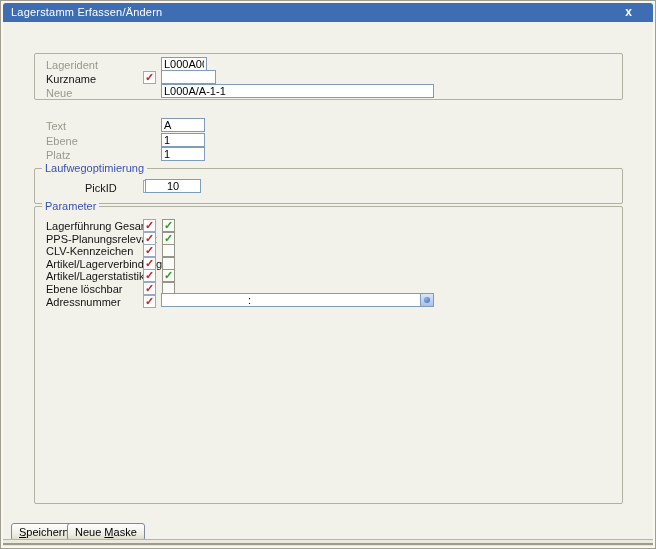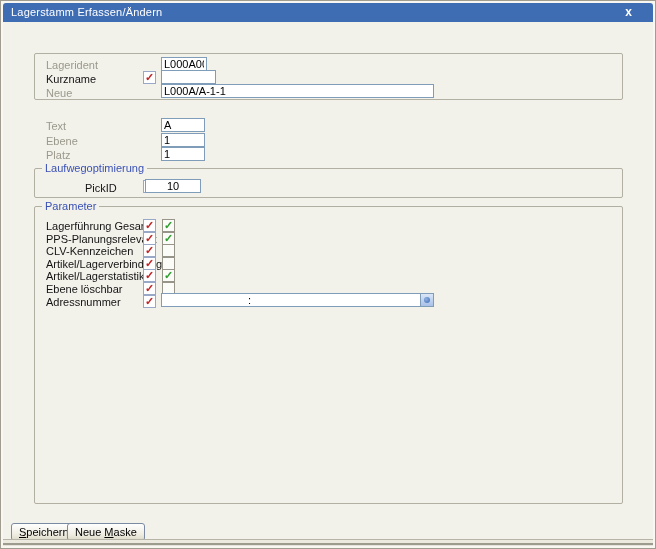--- a/index.html
+++ b/index.html
@@ -145,21 +145,21 @@
 
   <span class="lbl" style="left:45px; top:119px;">Text</span>
   <input class="txt" style="left: 160px; top: 117px; width: 44px;" value="A">
 
   <span class="lbl" style="left:45px; top:134px;">Ebene</span>
   <input class="txt" style="left: 160px; top: 132px; width: 44px;" value="1">
 
   <span class="lbl" style="left:45px; top:148px;">Platz</span>
   <input class="txt" style="left: 160px; top: 146px; width: 44px;" value="1">
 
-  <div class="groupbox" style="left:33px; top:167px; width:589px; height:30px;">
+  <div class="groupbox" style="left:33px; top:167px; width:589px; height:36px;">
     <span class="legend">Laufwegoptimierung</span>
   </div>
 
   <span class="lbl dark" style="left:45px; top:181px;padding-left:39px;">PickID</span>
   <span class="flagbox" style="left:142px; top:179px;">✓</span>
   <input class="txt num" style="left: 144px; top: 178px; width: 56px; text-align: center;" value="10">
 
   <div class="groupbox" style="left:33px; top:205px; width:589px; height:298px;">
     <span class="legend">Parameter</span>
   </div>

